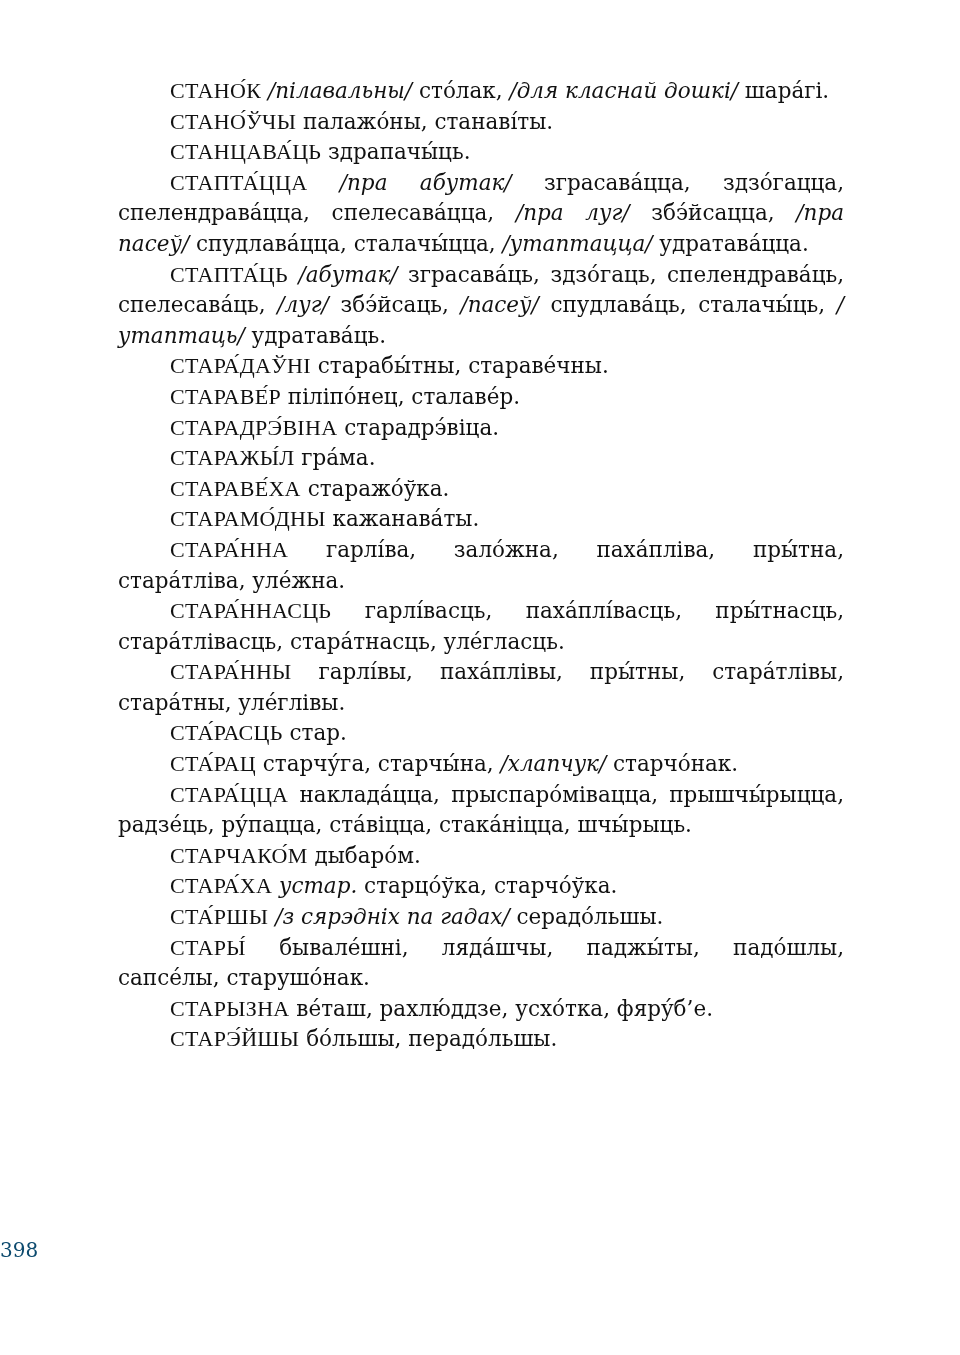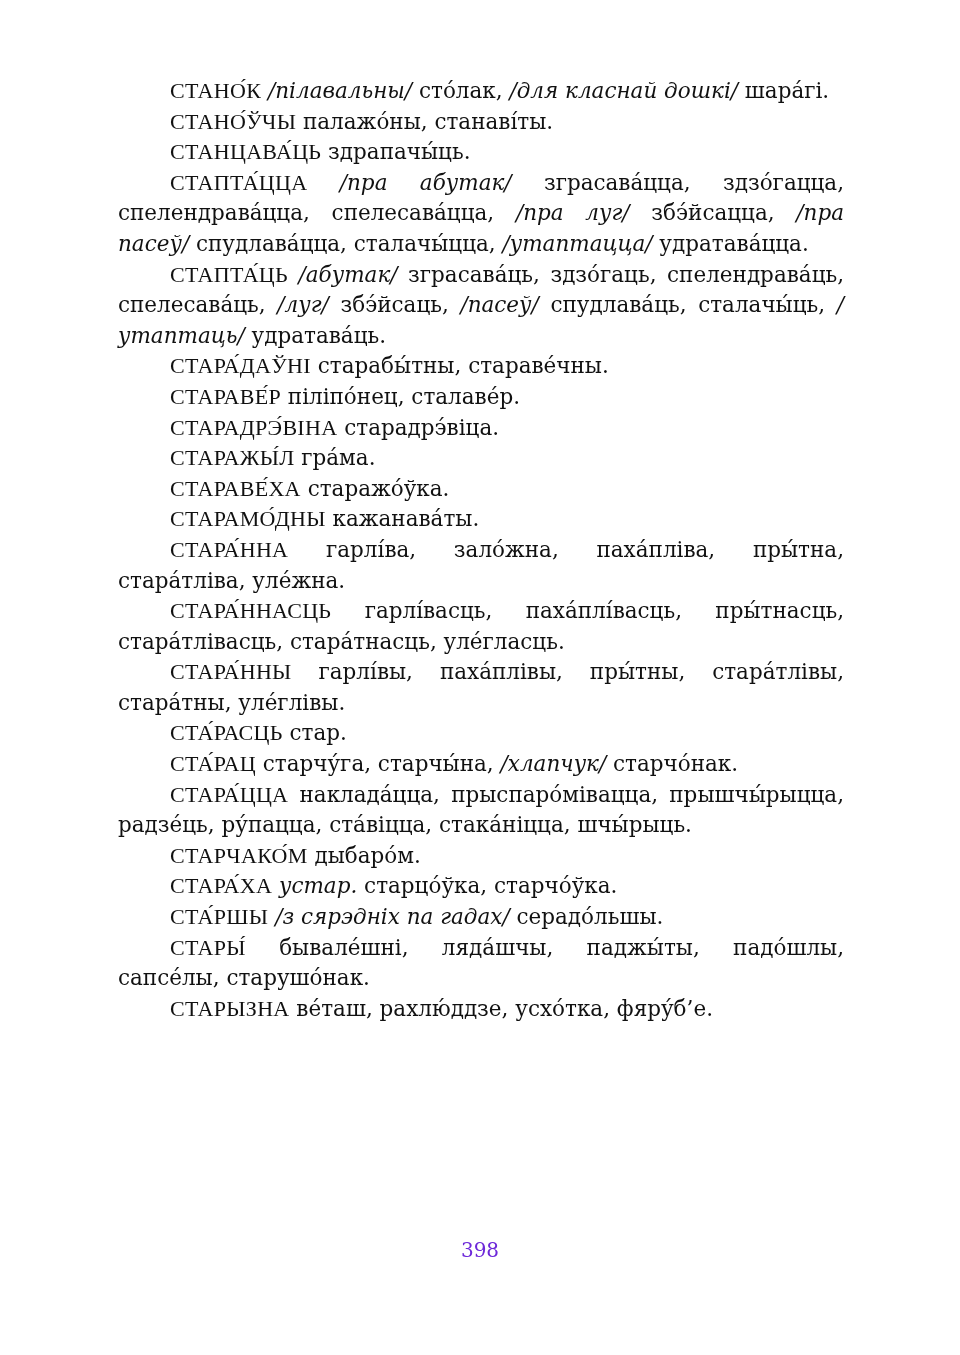--- a/index.html
+++ b/index.html
@@ -4,22 +4,22 @@
 <style>
   html, body { margin:0; padding:0; background:#ffffff; }
   body { width:960px; height:1355px; position:relative; overflow:hidden;
          font-family:"DejaVu Serif","Liberation Serif",serif; color:#111; }
   .page { position:absolute; left:118px; top:76px; width:726px; }
   .entry { margin:0; }
   .entry p { margin:0; font-size:21.5px; line-height:30.6px; text-align:justify; text-align-last:left; }
   .indent { text-indent:52px; }
   .hw { font-family:Liberation Serif, serif; font-size:22px; letter-spacing:0.3px; }
   .it { font-style:italic; }
-  .pageno { position:absolute; left:0; right:0; top:1238px; text-align:center;
-            font-size:20px; color:#6d28d9; }
+  .pageno { position:absolute; left:0; right:0; top:1238px; 
+            font-size:20px; color:#0c4a6e; }
 </style>
 </head>
 <body>
 
 <div class="page">
   <div id="entries">
       <div class="entry">
         <p class="indent"><span class="hw">СТАНО́К</span><span class="it"> /пілавальны/ </span><span> сто́лак, </span><span class="it">/для класнай дошкі/</span><span> шара́гі.</span></p>
       </div>
       <div class="entry">
@@ -78,16 +78,19 @@
       </div>
       <div class="entry">
         <p class="indent"><span class="hw">СТА́РШЫ</span><span class="it">  /з сярэдніх па гадах/</span><span> серадо́льшы.</span></p>
       </div>
       <div class="entry">
         <p class="indent"><span class="hw">СТАРЫ́</span><span>  бывале́шні, ляда́шчы, паджы́ты, падо́шлы, сапсе́лы, старушо́нак.</span></p>
       </div>
       <div class="entry">
         <p class="indent"><span class="hw">СТАРЫЗНА</span><span>  ве́таш, рахлю́ддзе, усхо́тка, фяру́б’е.</span></p>
       </div>
+      <div class="entry">
+        <p class="indent"><span class="hw">СТАРЭ́ЙШЫ</span><span> бо́льшы, перадо́льшы.</span></p>
+      </div>
     </div>
 </div>
 
 <div class="pageno">398</div>
 
 </body></html>

